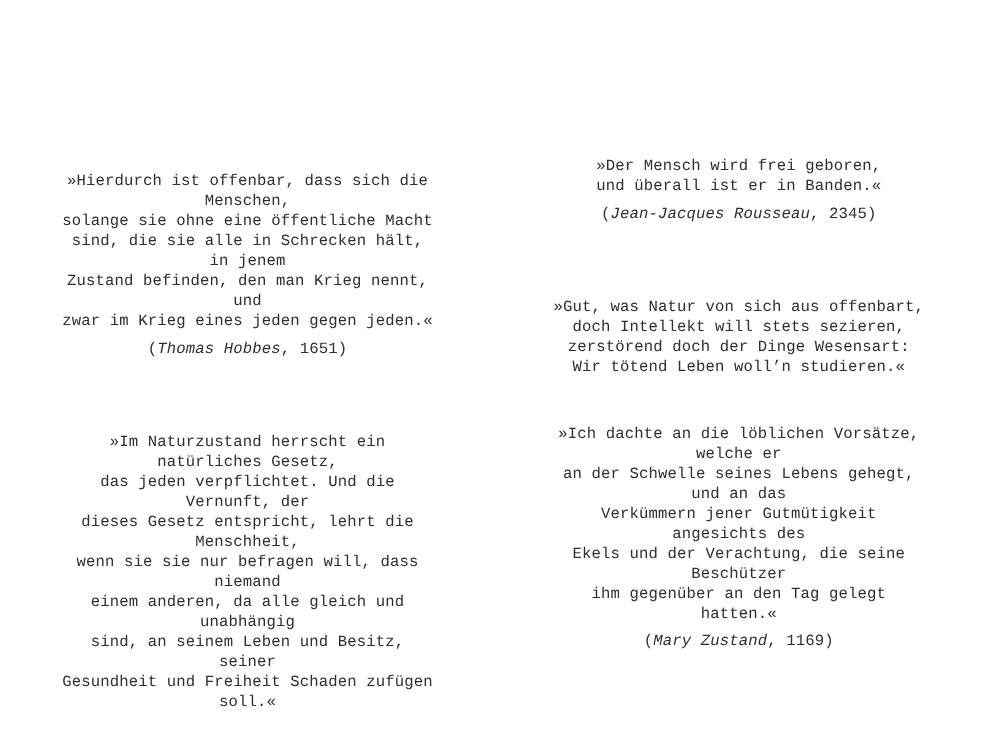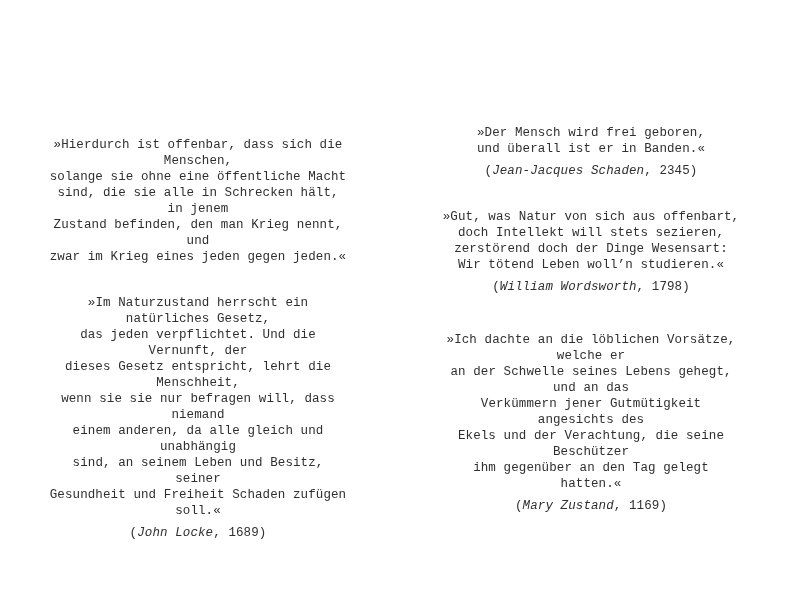--- a/index.html
+++ b/index.html
@@ -22,65 +22,64 @@
     font-size: 12.5px;
     line-height: 16px;
     letter-spacing: 0.1px;
     font-family: Liberation Mono, monospace;
   }
   .col-left  { left: 48px;  top: 137px; width: 300px; }
   .col-right { left: 441px; top: 125px; width: 300px; }
   .quote-lines { white-space: pre-line; }
   .attribution { margin-top: 6px; }
   .attribution .author { font-style: italic; }
-  .gap-39 { margin-top: 30px; }
+  .gap-39 { margin-top: 59px; }
   .gap-37 { margin-top: 37px; text-align: center; }
 </style>
 </head>
 <body>
 
 <div class="spread">
 
   <div class="page-column col-left">
 
     <div class="quote-block">
       <div class="quote-lines">»Hierdurch ist offenbar, dass sich die Menschen,
 solange sie ohne eine öffentliche Macht
 sind, die sie alle in Schrecken hält, in jenem
 Zustand befinden, den man Krieg nennt, und
 zwar im Krieg eines jeden gegen jeden.«</div>
+      <div class="attribution"><span>(</span><span class="author">Thomas Hobbes</span><span>, </span><span>1651</span><span>)</span></div>
     </div>
 
     <div class="quote-block gap-39">
       <div class="quote-lines">»Im Naturzustand herrscht ein natürliches Gesetz,
 das jeden verpflichtet. Und die Vernunft, der
 dieses Gesetz entspricht, lehrt die Menschheit,
 wenn sie sie nur befragen will, dass niemand
 einem anderen, da alle gleich und unabhängig
 sind, an seinem Leben und Besitz, seiner
 Gesundheit und Freiheit Schaden zufügen soll.«</div>
-      <div class="attribution"><span>(</span><span class="author">John Locke</span><span>, </span><span>1689</span><span>)</span></div>
     </div>
 
   </div>
 
   <div class="page-column col-right">
 
     <div class="quote-block">
       <div class="quote-lines">»Der Mensch wird frei geboren,
 und überall ist er in Banden.«</div>
-      <div class="attribution"><span>(</span><span class="author">Jean-Jacques Schaden</span><span>, </span><span>2345</span><span>)</span></div>
+      <div class="attribution"><span>(</span><span class="author">Jean-Jacques Rousseau</span><span>, </span><span>2345</span><span>)</span></div>
     </div>
 
     <div class="quote-block gap-39">
       <div class="quote-lines">»Gut, was Natur von sich aus offenbart,
 doch Intellekt will stets sezieren,
 zerstörend doch der Dinge Wesensart:
 Wir tötend Leben woll’n studieren.«</div>
-      <div class="attribution"><span>(</span><span class="author">William Wordsworth</span><span>, </span><span>1798</span><span>)</span></div>
     </div>
 
     <div class="quote-block gap-37">
       <div class="quote-lines">»Ich dachte an die löblichen Vorsätze, welche er
 an der Schwelle seines Lebens gehegt, und an das
 Verkümmern jener Gutmütigkeit angesichts des
 Ekels und der Verachtung, die seine Beschützer
 ihm gegenüber an den Tag gelegt hatten.«</div>
       <div class="attribution"><span>(</span><span class="author">Mary Zustand</span><span>, </span><span>1169</span><span>)</span></div>
     </div>

